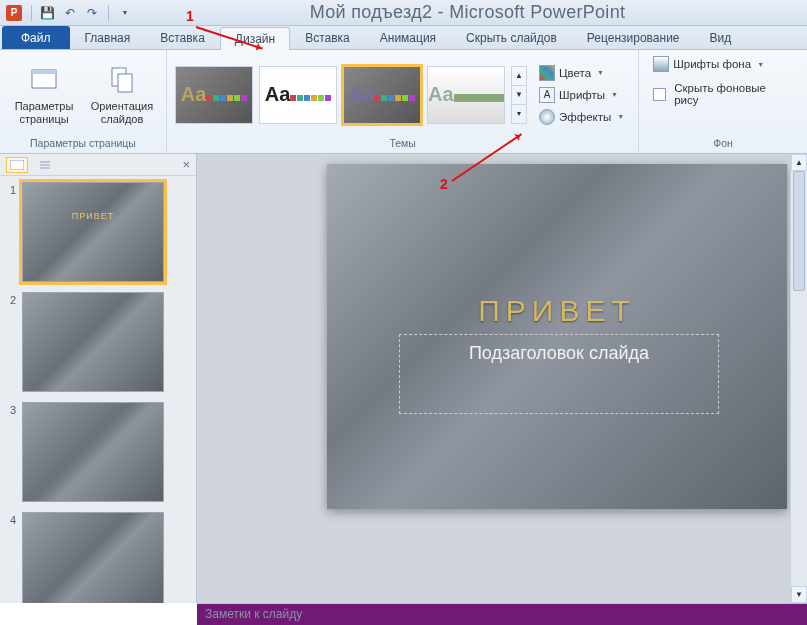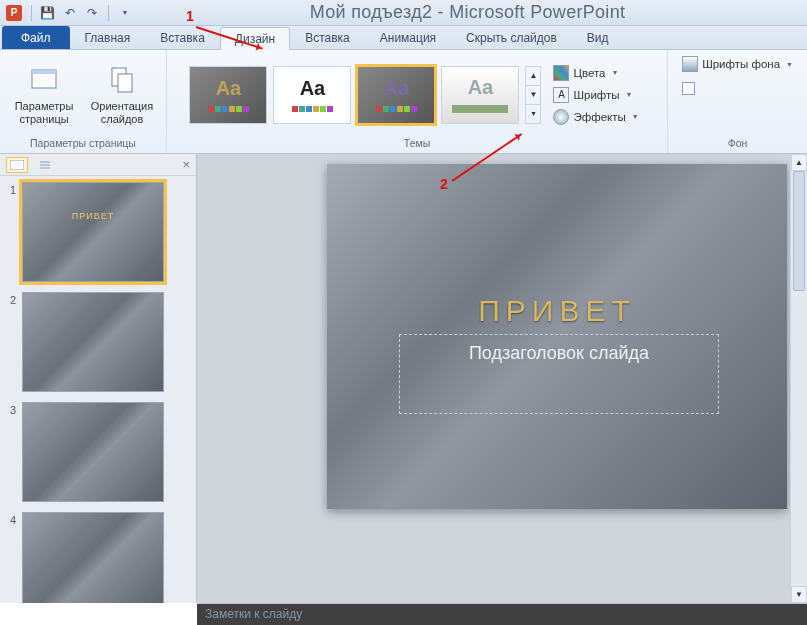--- a/index.html
+++ b/index.html
@@ -22,21 +22,21 @@
 
 .ribbon { height: 104px; background: linear-gradient(#f5f8fc,#e9f0f8); border-bottom: 1px solid #b5c4d8; display: flex; }
 .group { padding: 4px 8px 2px; display: flex; flex-direction: column; align-items: center; border-right: 1px solid #cfdaea; }
 .group-body { flex: 1; display: flex; align-items: center; gap: 6px; }
 .group-label { font-size: 10.5px; color: #5b6b7e; padding: 2px 0; text-align: center; }
 .bigbtn { width: 72px; display: flex; flex-direction: column; align-items: center; padding: 4px 2px; cursor: pointer; border-radius: 3px; }
 .bigbtn .ico { width: 32px; height: 32px; margin-bottom: 4px; }
 .bigbtn .lbl { font-size: 11px; text-align: center; line-height: 1.15; }
 
 .theme-gallery { display: flex; gap: 6px; align-items: center; }
-.theme-thumb { width: 78px; height: 58px; border: 1px solid #c8d3e3; background: #fff; display: flex; flex-direction: column; align-items: center; justify-content: center; cursor: pointer; }
+.theme-thumb { width: 78px; height: 58px; border: 1px solid #c8d3e3; background: #fff; display: flex; flex-direction: row; align-items: center; justify-content: center; cursor: pointer; }
 .theme-thumb.sel { outline: 3px solid #f7c14c; outline-offset: -1px; }
 .theme-thumb .aa { font-size: 20px; font-weight: bold; }
 .theme-thumb .pal { display: flex; gap: 1px; margin-top: 6px; }
 .theme-thumb .pal span { width: 6px; height: 6px; }
 .theme-scroll { width: 16px; height: 58px; display: flex; flex-direction: column; border: 1px solid #c8d3e3; }
 .theme-scroll div { flex: 1; display: flex; align-items: center; justify-content: center; font-size: 8px; border-bottom: 1px solid #c8d3e3; cursor: pointer; }
 .theme-scroll div:last-child { border-bottom: none; }
 
 .smallbtns { display: flex; flex-direction: column; gap: 2px; }
 .smallbtn { display: flex; align-items: center; gap: 4px; padding: 2px 6px; cursor: pointer; border-radius: 2px; font-size: 11.5px; }
@@ -68,21 +68,21 @@
 .annot-arrow1 { position: absolute; top: -4px; left: 0; width: 70px; height: 2px; background: #d11; transform-origin: left; transform: rotate(18deg); pointer-events: none; }
 .annot-arrow1::after { content: ""; position: absolute; right: -2px; top: -3px; border: 4px solid transparent; border-left-color: #d11; }
 .wrapA1 { position: absolute; left: 196px; top: 30px; z-index: 50; pointer-events: none; }
 
 .annot2 { position: absolute; color: #d11; font-size: 14px; font-weight: bold; pointer-events: none; }
 .annot-arrow2 { position: absolute; width: 84px; height: 2px; background: #d11; transform-origin: left; transform: rotate(-34deg); pointer-events: none; }
 .annot-arrow2::after { content: ""; position: absolute; right: -2px; top: -3px; border: 4px solid transparent; border-left-color: #d11; }
 .wrapA2 { position: absolute; left: 440px; top: 176px; z-index: 50; pointer-events: none; }
 
 
-.notes { height: 22px; background: #404040; border-top: 1px solid #b5c4d8; padding: 3px 8px; font-size: 12px; color: #8a94a3; margin-left: 197px; }
+.notes { height: 22px; background: #701a75; border-top: 1px solid #b5c4d8; padding: 3px 8px; font-size: 12px; color: #8a94a3; margin-left: 197px; }
 
 
 .vscroll { position: absolute; right: 0; top: 0; bottom: 0; width: 17px; background: #e4e9f0; border-left: 1px solid #c8d3e3; }
 .vscroll .sbtn { height: 17px; background: #eef3fa; border: 1px solid #c8d3e3; font-size: 8px; display: flex; align-items: center; justify-content: center; }
 .vscroll .sthumb { position: absolute; top: 17px; left: 2px; right: 2px; height: 120px; background: #cfd9e7; border: 1px solid #aeb9c9; border-radius: 2px; }
 </style>
 </head>
 <body>
 
 <div class="titlebar">
@@ -106,20 +106,21 @@
 </div>
 
 <div class="tabs">
   <div class="tab file">Файл</div>
   <div class="tab">Главная</div>
   <div class="tab">Вставка</div>
   <div class="tab active">Дизайн</div>
   <div class="tab">Вставка</div>
   <div class="tab">Анимация</div>
   <div class="tab">Скрыть слайдов</div>
+  <div class="tab">Рецензирование</div>
   <div class="tab">Вид</div>
 </div>
 
 <div class="ribbon">
   <div class="group">
     <div class="group-body">
       <div class="bigbtn">
         <svg class="ico" viewBox="0 0 32 32">
             <rect x="4" y="6" width="24" height="18" fill="#fff" stroke="#6b87ad"></rect>
             <rect x="4" y="6" width="24" height="4" fill="#bcd0ea"></rect>
@@ -206,20 +207,21 @@
 
   <div class="group" style="border-right:none">
     <div class="group-body" style="flex-direction:column;align-items:flex-start;gap:6px">
       <div class="smallbtn">
         <span class="sq" style="background:linear-gradient(#fff,#8ab)"></span>
         <span>Шрифты фона</span>
           <span class="dd">▼</span>
       </div>
       <div class="smallbtn">
         <span class="chk"></span>
+        <span>Скрыть фоновые рису</span>
       </div>
     </div>
     <div class="group-label">Фон</div>
   </div>
 </div>
 
 <div class="wrapA2">
   <div class="annot2">2</div>
   <div class="annot-arrow2" style="left:12px; top:4px;"></div>
 </div>

